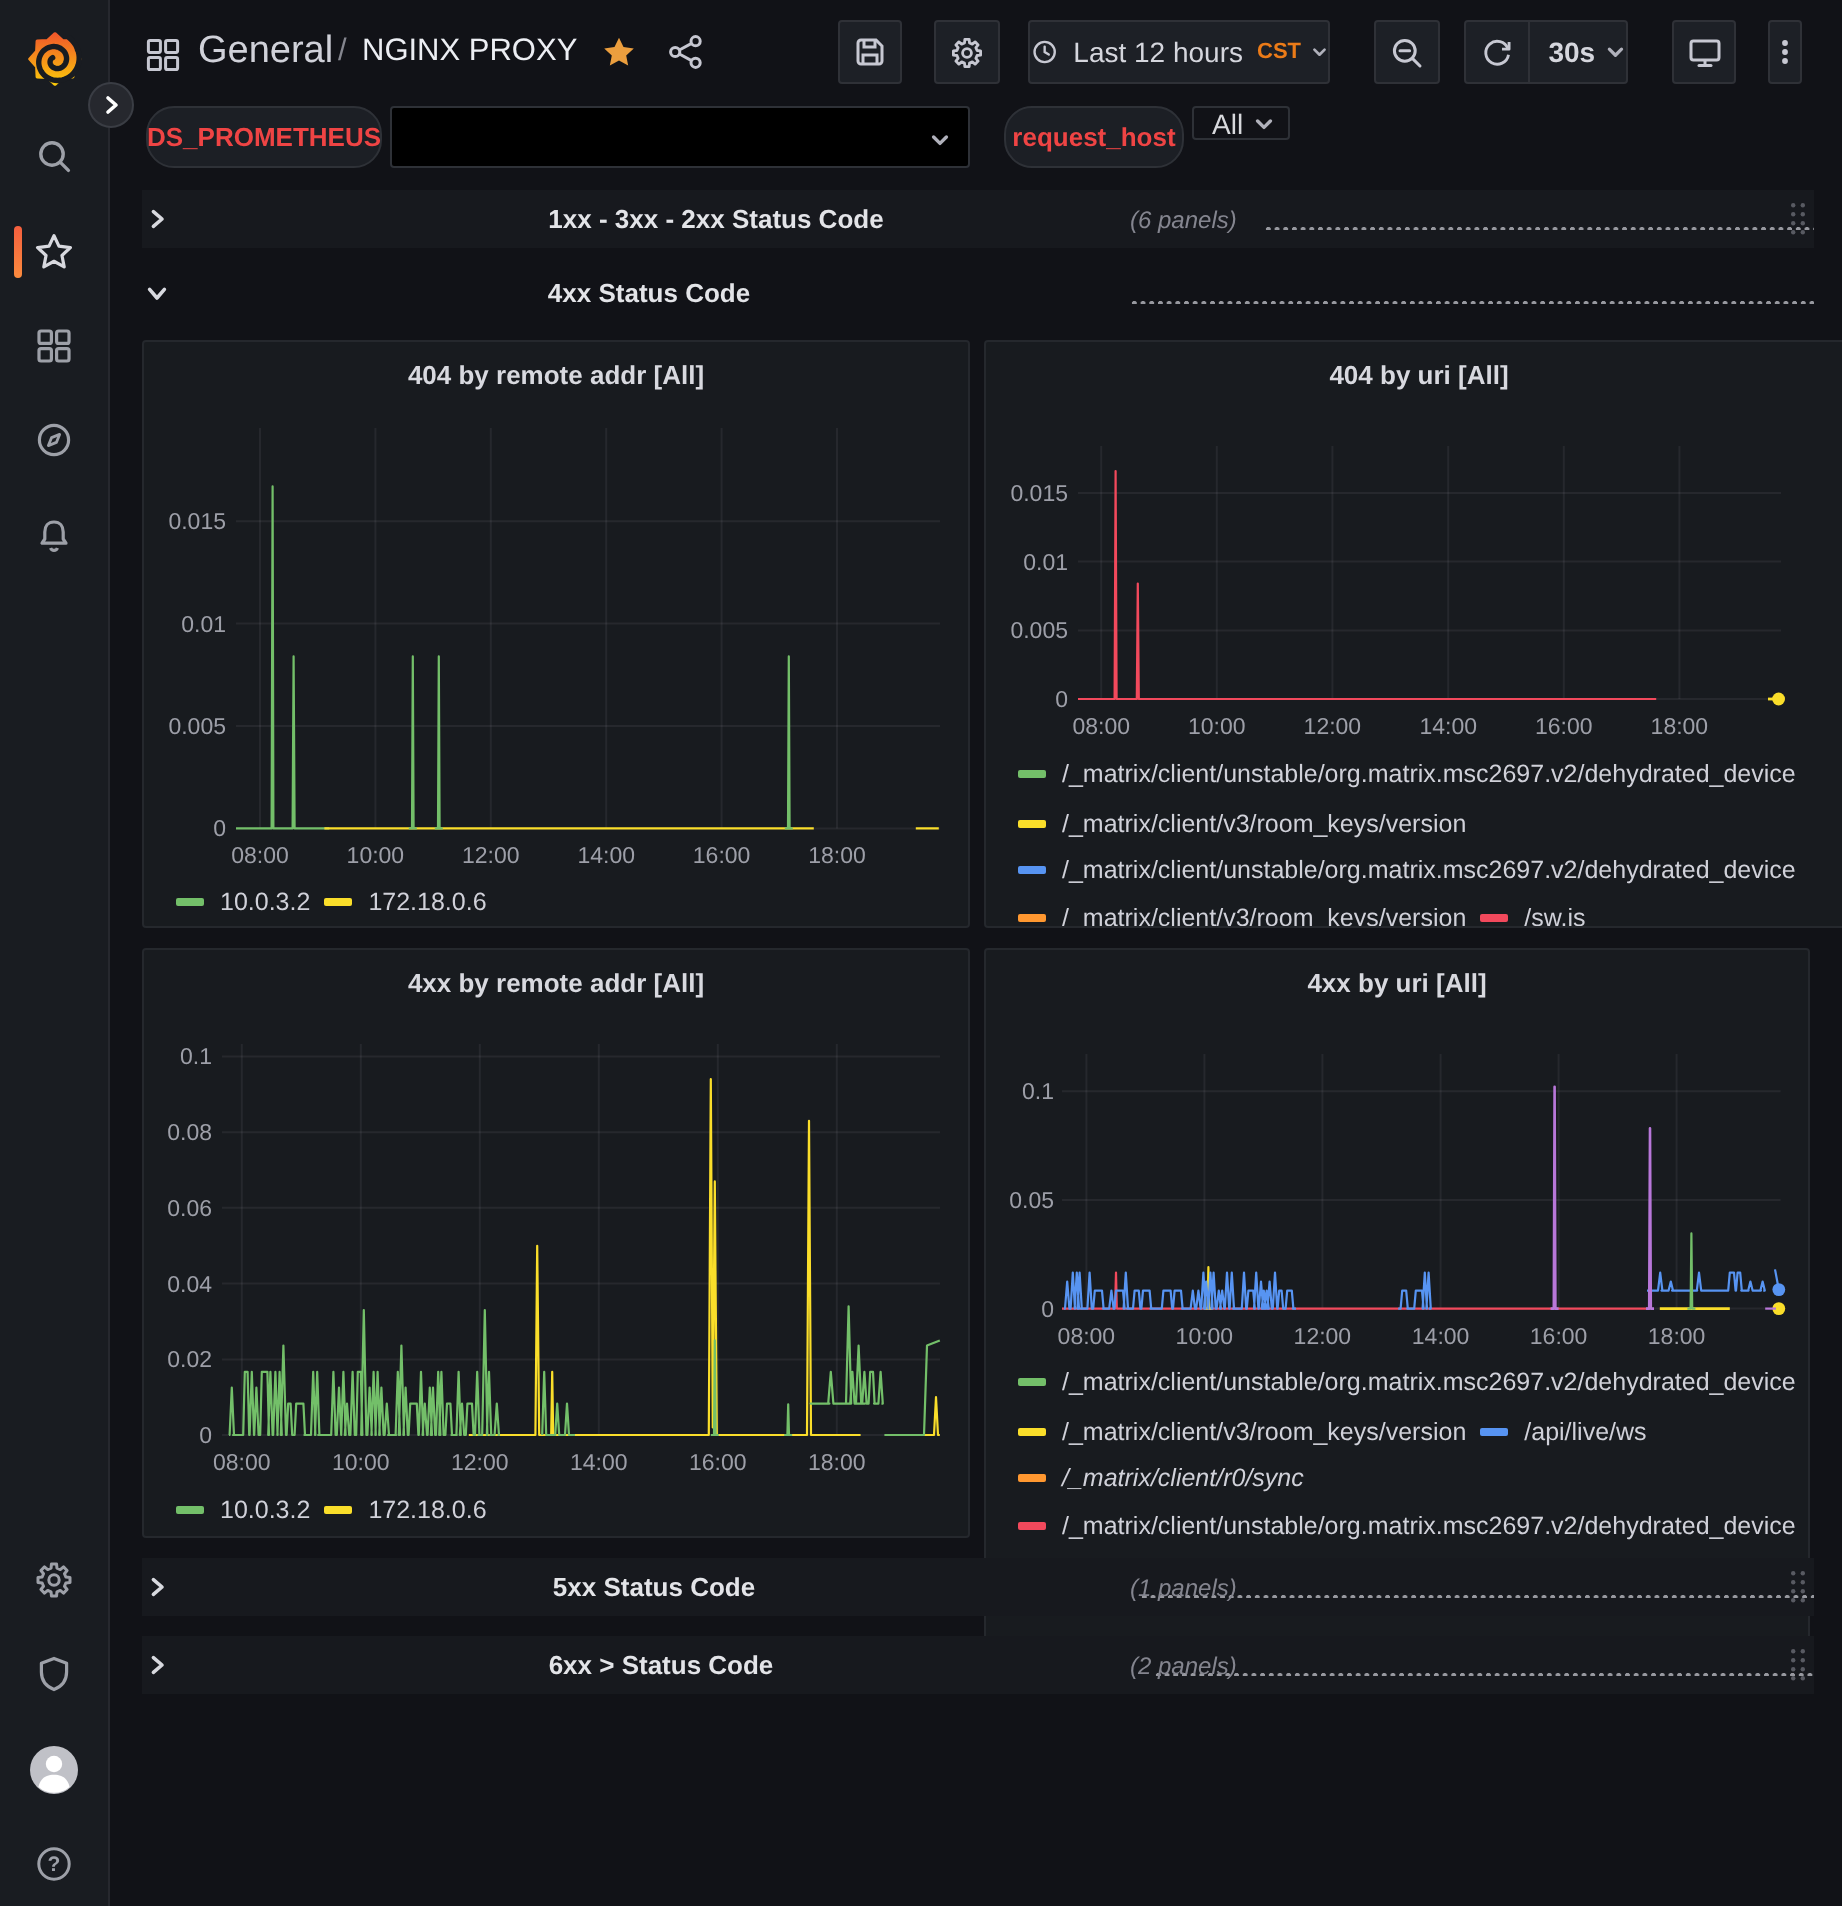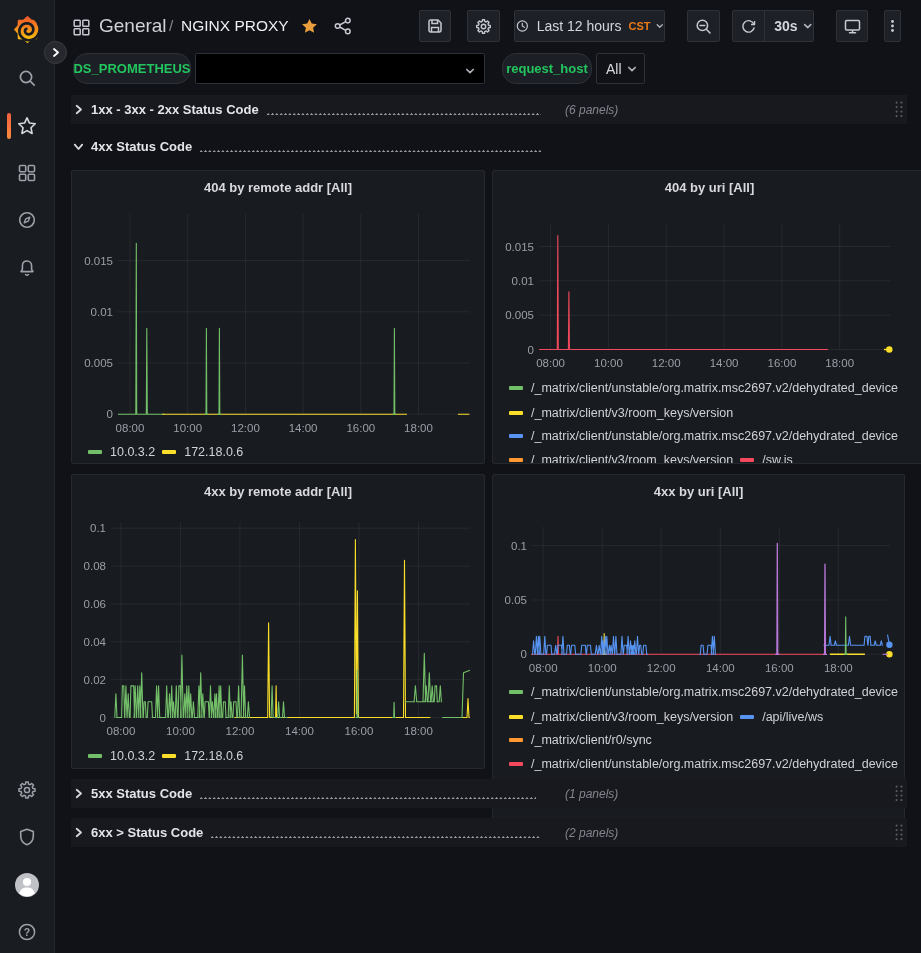--- a/index.html
+++ b/index.html
@@ -5,23 +5,23 @@
 html,body { width:921px; height:953px; background:#111217; font-family:"Liberation Sans",sans-serif; overflow:hidden; position:relative; }
 .abs { position:absolute; }
 
 #sidebar { position:absolute; left:0; top:0; width:55px; height:953px; background:#191c21; border-right:1px solid #26282e; z-index:5; }
 .sic { position:absolute; left:17px; }
 #expbtn { position:absolute; left:44px; top:41px; width:23px; height:23px; border-radius:50%; background:#26282e; border:1px solid #3a3d44; z-index:9; display:flex; align-items:center; justify-content:center; }
 #actind { position:absolute; left:7px; top:113px; width:4px; height:26px; border-radius:2px; background:linear-gradient(#f55f3e,#fb8b3e); }
 
 .crumb { position:absolute; top:0; left:56px; height:52px; display:flex; align-items:center; }
 .btn { position:absolute; top:10px; height:32px; white-space:nowrap; background:#1d2026; border:1px solid #2f3137; border-radius:2px; display:flex; align-items:center; justify-content:center; color:#ccccdc; }
-.chip { position:absolute; top:53px; height:31px; background:#1c1f25; border:1px solid #2e3137; border-radius:14px; display:flex; align-items:center; justify-content:center; color:#22c55e; font-size:13px; font-weight:bold; }
-
-.rowhdr { position:absolute; left:71px; width:836px; height:29px; display:flex; align-items:center; color:#e3e4e8; font-size:13px; font-weight:bold; }
+.chip { position:absolute; top:53px; height:31px; background:#1c1f25; border:1px solid #2e3137; border-radius:14px; display:flex; align-items:center; justify-content:center; color:#ef4444; font-size:13px; font-weight:bold; }
+
+.rowhdr { position:absolute; left:71px; width:836px; height:29px; display:flex; align-items:center; color:#e3e4e8; font-size:13px; font-weight:bold;justify-content:space-between; }
 .rowhdr .chev { width:20px; display:flex; justify-content:flex-start; padding-left:2px; }
 .dots { height:3px; margin-left:7px; background-image:radial-gradient(circle, #97989f 1.1px, transparent 1.25px); background-size:4.35px 3px; background-position:0 1.5px; background-repeat:repeat-x; align-self:center; margin-top:7px; }
 .pcount { position:absolute; left:494px; color:#84858f; font-size:12px; font-style:italic; font-weight:normal; }
 .rdrag { position:absolute; right:4px; top:6px; }
 
 .panel { position:absolute; background:#181b1f; border:1px solid #25282d; border-radius:2px; overflow:hidden; }
 .ptitle { position:absolute; top:9px; left:0; right:0; text-align:center; font-size:13px; font-weight:bold; color:#d8d9df; }
 .li { display:inline-flex; align-items:center; color:#d0d1d9; font-size:12.5px; white-space:nowrap; }
 .dash { display:inline-block; width:14px; height:4px; border-radius:1px; margin-right:8px; }
 .lrow { position:absolute; left:16px; white-space:nowrap; }
@@ -176,21 +176,21 @@
     </svg>
   </div>
 
 <div class="chip" style="left:73px; width:118px;">DS_PROMETHEUS</div>
 <div class="abs" style="left:195px; top:53px; width:290px; height:31px; background:#000; border:1px solid #2e3137; border-radius:2px;">
     <span style="position:absolute; right:8px; top:9px;"><svg width="12" height="12" viewBox="0 0 12 12" style="margin-left:4px">
         <path d="M2.8 4.5 L6 7.7 L9.2 4.5" fill="none" stroke="#b0b1bb" stroke-width="1.7" stroke-linecap="round" stroke-linejoin="round"></path>
       </svg></span>
   </div>
 <div class="chip" style="left:502px; width:90px;">request_host</div>
-<div class="abs" style="left:596px; top:53px; width:49px; height:31px; border:1px solid #2e3137; border-radius:2px; display:flex; align-items:center; padding-left:9px; color:#d8d9dd; font-size:14px;">All <svg width="12" height="12" viewBox="0 0 12 12" style="margin-left:4px">
+<div class="abs" style="left:596px; top:53px; width:49px; height:17px; border:1px solid #2e3137; border-radius:2px; display:flex; align-items:center; padding-left:9px; color:#d8d9dd; font-size:14px;">All <svg width="12" height="12" viewBox="0 0 12 12" style="margin-left:4px">
       <path d="M2.8 4.5 L6 7.7 L9.2 4.5" fill="none" stroke="#b0b1bb" stroke-width="1.7" stroke-linecap="round" stroke-linejoin="round"></path>
     </svg></div>
 
 <div class="rowhdr" style="top:95px; background:#17191e;">
   <span class="chev">
       <svg width="11" height="11" viewBox="0 0 11 11">
         <path d="M3.7 1.8 L8 5.5 L3.7 9.2" fill="none" stroke="#d8d9df" stroke-width="1.8" stroke-linecap="round" stroke-linejoin="round"></path>
       </svg>
     </span>1xx - 3xx - 2xx Status Code<span class="dots" style="width:275px;"></span>
   <span class="pcount">(6 panels)</span><span class="rdrag"><svg width="8" height="17" viewBox="0 0 8 17" class="">
@@ -349,21 +349,21 @@
 <polyline points="330.5,170.3 331.9,170.3 332.7,170.3 334.4,170.3 335.2,170.3 336.0,170.3 337.1,161.3 338.2,170.3 337.7,170.3 341.0,170.3 341.3,170.3 342.4,165.8 343.5,170.3 343.0,170.3 345.7,170.3 346.1,170.3 347.2,170.3 348.3,170.3 347.8,170.3 350.7,170.3 350.7,170.3 353.5,170.3 353.5,170.3 355.6,170.3 355.4,170.3 356.5,161.3 357.6,170.3 358.2,170.3 359.3,170.3 360.4,170.3 359.9,170.3 361.5,170.3 362.3,170.3 363.4,170.3 364.5,170.3 363.6,170.3 364.7,170.3 365.8,170.3 366.2,170.3 367.0,170.3 369.5,170.3 370.3,170.3 371.1,170.3 371.9,161.3 374.0,161.3 374.8,170.3 375.0,170.3 375.8,161.3 377.1,161.3 377.9,170.3 377.6,170.3 379.1,170.3 379.1,170.3 380.2,170.3 381.3,170.3 381.1,170.3 382.2,165.8 383.3,170.3 383.3,170.3 384.4,170.3 385.5,170.3 385.3,170.3 386.4,170.3 387.5,170.3 387.2,170.3 388.3,165.8 389.4,170.3 388.6,170.3" fill="none" stroke="#5794F2" stroke-width="1.1" stroke-linejoin="round"></polyline>
 <polyline points="394.5,159.7 396.4,169.8" fill="none" stroke="#5794F2" stroke-width="1.1" stroke-linejoin="round"></polyline>
 <circle cx="396.4" cy="169.8" r="3.2" fill="#5794F2"></circle>
 <polyline points="282.3,179.3 283.9,179.3 284.3,68.4 284.7,179.3 286.3,179.3" fill="none" stroke="#B877D9" stroke-width="1.3" stroke-linejoin="round"></polyline>
 <polyline points="330.0,179.3 331.6,179.3 332.0,89.1 332.4,179.3 334.0,179.3" fill="none" stroke="#B877D9" stroke-width="1.3" stroke-linejoin="round"></polyline>
 <polyline points="389.6,179.3 395.0,179.3" fill="none" stroke="#B877D9" stroke-width="1.1" stroke-linejoin="round"></polyline>
 <polyline points="350.7,179.3 352.3,179.3 352.7,141.7 353.1,179.3 354.7,179.3" fill="none" stroke="#73BF69" stroke-width="1.1" stroke-linejoin="round"></polyline>
     </svg>
   <div class="lrow" style="top:205px;"><span class="li"><span class="dash" style="background:#73BF69"></span>/_matrix/client/unstable/org.matrix.msc2697.v2/dehydrated_device</span></div>
   <div class="lrow" style="top:230px;"><span class="li"><span class="dash" style="background:#FADE2A"></span>/_matrix/client/v3/room_keys/version</span><span class="li"><span class="dash" style="background:#5794F2"></span>/api/live/ws</span></div>
-  <div class="lrow" style="top:253px;"><span class="li"><span class="dash" style="background:#FF9830"></span>/_matrix/client/r0/sync</span></div>
+  <div class="lrow" style="top:253px;font-style:italic;"><span class="li"><span class="dash" style="background:#FF9830"></span>/_matrix/client/r0/sync</span></div>
   <div class="lrow" style="top:277px;"><span class="li"><span class="dash" style="background:#F2495C"></span>/_matrix/client/unstable/org.matrix.msc2697.v2/dehydrated_device</span></div>
 </div>
 
 <div class="rowhdr" style="top:779px; background:#17191e;">
   <span class="chev">
       <svg width="11" height="11" viewBox="0 0 11 11">
         <path d="M3.7 1.8 L8 5.5 L3.7 9.2" fill="none" stroke="#d8d9df" stroke-width="1.8" stroke-linecap="round" stroke-linejoin="round"></path>
       </svg>
     </span>5xx Status Code<span class="dots" style="width:337px;"></span>
   <span class="pcount">(1 panels)</span><span class="rdrag"><svg width="8" height="17" viewBox="0 0 8 17" class="">

